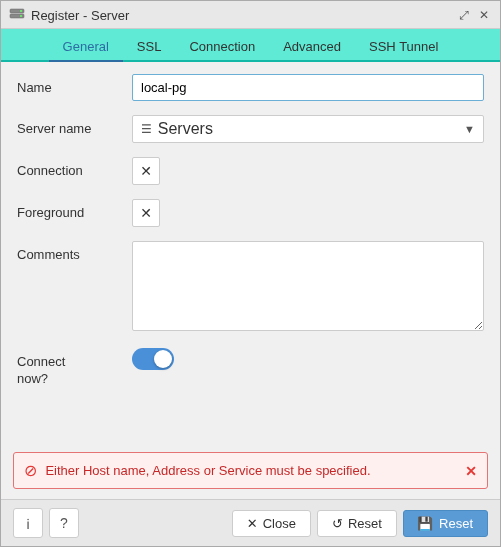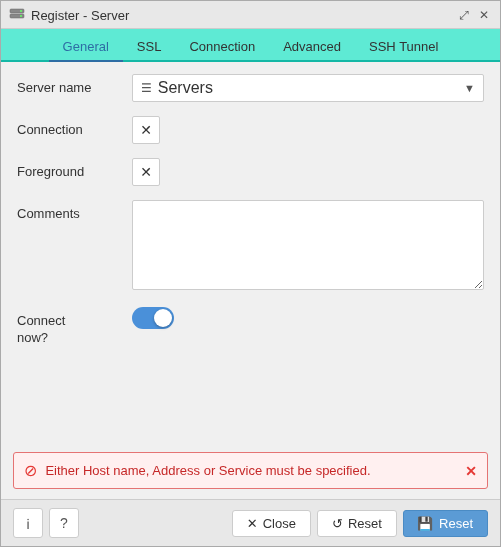--- a/index.html
+++ b/index.html
@@ -278,20 +278,26 @@
   <div class="tabs">
     <div class="tab active">General</div>
     <div class="tab">SSL</div>
     <div class="tab">Connection</div>
     <div class="tab">Advanced</div>
     <div class="tab">SSH Tunnel</div>
   </div>
 
   <div class="form-area">
 
+    <div class="form-row">
+      <div class="form-label">Name</div>
+      <div class="form-control">
+        <input class="text-input" type="text" value="local-pg" style="">
+      </div>
+    </div>
 
     <div class="form-row">
       <div class="form-label">Server name</div>
       <div class="form-control">
         <div class="select-wrapper">
           <span class="select-icon">☰</span>
           <span class="select-text">Servers</span>
           <span class="select-arrow">▼</span>
         </div>
       </div>

